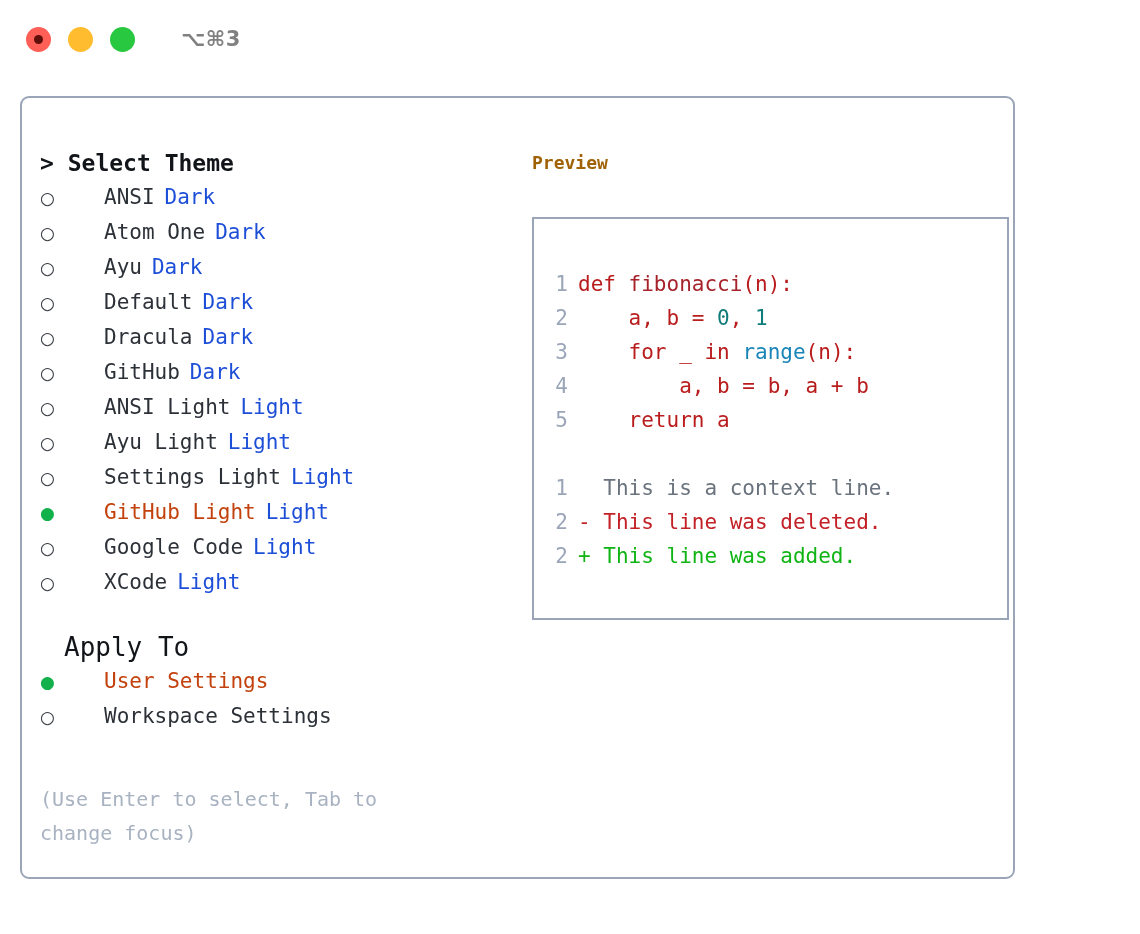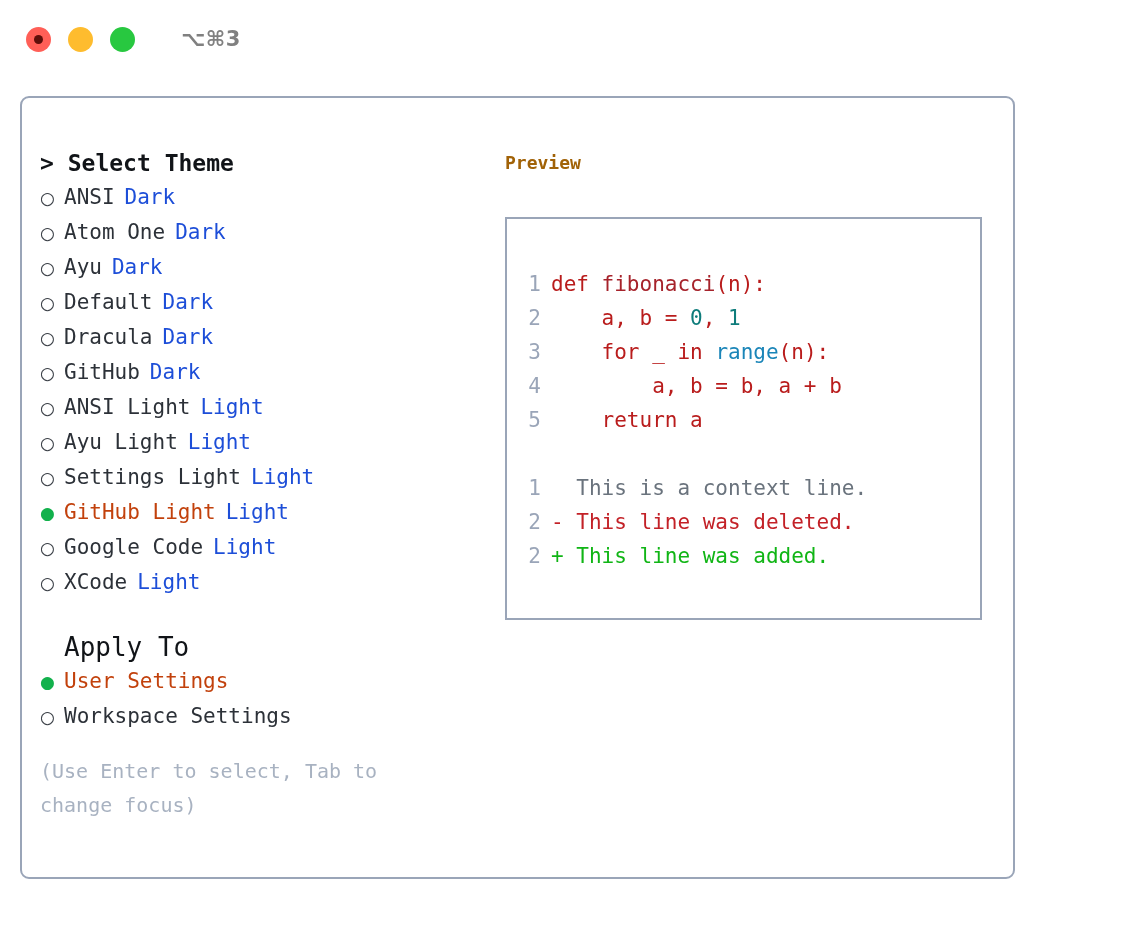--- a/index.html
+++ b/index.html
@@ -68,20 +68,21 @@
     border: 2px solid #9aa5b8;
     border-radius: 9px;
     box-sizing: border-box;
     background: #ffffff;
   }
   .panel-inner {
     display: flex;
     padding: 48px 0 0 0;
     height: 100%;
     box-sizing: border-box;
+    gap: 27px;
   }
 
   
   .col-left {
     width: 465px;
     padding-left: 18px;
     box-sizing: border-box;
   }
   .heading {
     font-size: 23px;
@@ -101,38 +102,38 @@
     white-space: pre;
   }
   .bullet {
     width: 24px;
     flex: 0 0 24px;
     color: #3a3f46;
     font-family: "DejaVu Sans", "Liberation Sans", sans-serif;
     font-size: 17px;
   }
   .bullet.sel { color: #12b14c; }
-  .opt-label { color: #2c3138; }
+  .opt-label { color: #2c3138; margin-left: 40px; }
   .opt.selected .opt-label { color: #c2410c; }
   .opt-tag {
     color: #1d4ed8;
     margin-left: 10px;
   }
 
   .section-gap { height: 30px; }
   .sub-heading {
     font-size: 26px;
     color: #111418;
     line-height: 34px;
     padding-left: 24px;
     white-space: pre;
   }
 
   .hint {
-    margin-top: 20px;
+    margin-top: 48px;
     font-size: 20px;
     color: #a8b2c1;
     line-height: 34px;
     width: 400px;
     white-space: pre-wrap;
   }
 
   
   .col-right {
     flex: 1;

